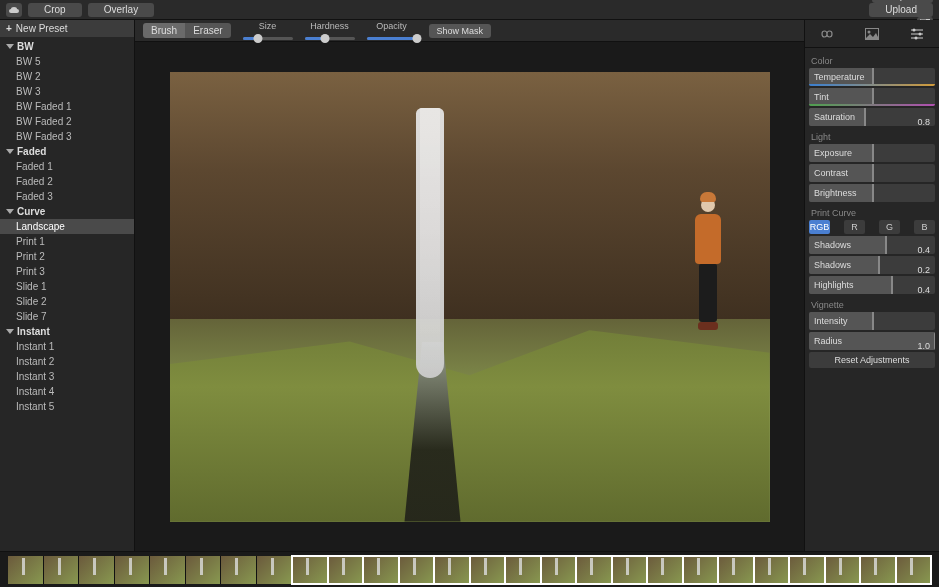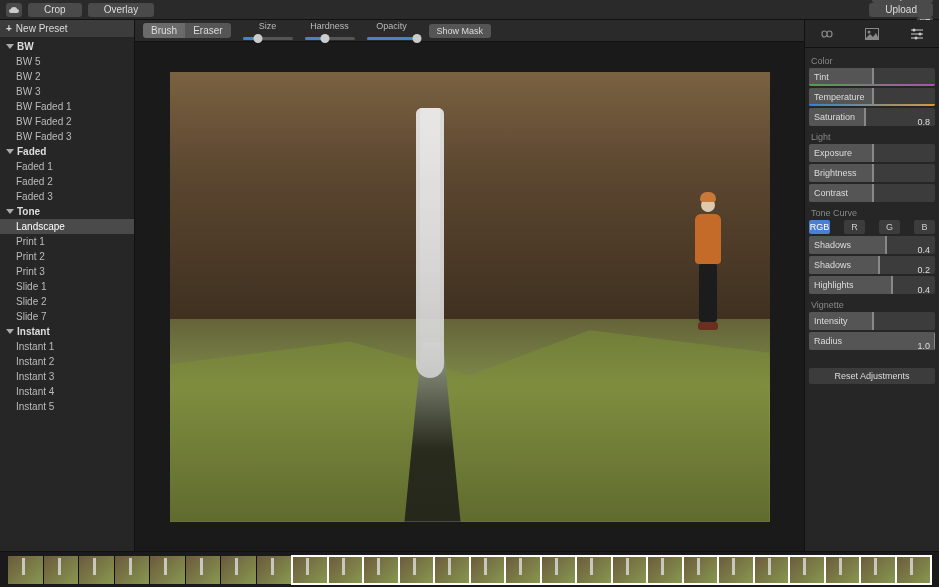--- a/index.html
+++ b/index.html
@@ -49,21 +49,21 @@
 .adj-row { height:18px; background:#3c3c3c; margin-bottom:2px; display:flex; align-items:center; position:relative; border-radius:2px; overflow:hidden;}
 .adj-label { font-size:9px; color:#ddd; padding-left:5px; position:relative; z-index:2;}
 .adj-val { font-size:9px; color:#ddd; margin-left:auto; padding-right:5px; position:relative; z-index:2;margin-top:10px;}
 .adj-fill { position:absolute; top:0; bottom:0; left:0; background:#555; }
 .adj-handle { position:absolute; top:0; bottom:0; width:2px; background:#888; }
 .temp-grad { position:absolute; bottom:0; left:0; right:0; height:2px; background:linear-gradient(90deg,#3a7fd1,#d19b3a); }
 .tint-grad { position:absolute; bottom:0; left:0; right:0; height:2px; background:linear-gradient(90deg,#4fa04f,#b04fb0); }
 .curve-tabs { display:flex; gap:14px; margin-bottom:2px; }
 .curve-tab { flex:1; background:#3c3c3c; text-align:center; font-size:9px; padding:2px 0; cursor:pointer; border-radius:2px;}
 .curve-tab.active { background:#4a7fd1; color:#fff; }
-.reset-btn { background:#3c3c3c; border:none; color:#ddd; font-size:9px; padding:3px; width:100%; margin-top:16px; border-radius:2px; cursor:pointer; }
+.reset-btn { background:#3c3c3c; border:none; color:#ddd; font-size:9px; padding:3px; width:100%; margin-top:0; border-radius:2px; cursor:pointer; }
 .filmstrip { height:36px; background:#1a1a1a; display:flex; align-items:center; padding:2px 8px; gap:0; border-top:1px solid #111; }
 .frame { flex:1; height:28px; background:linear-gradient(135deg,#6b5a3c 0%,#889850 100%); border-right:1px solid #111; position:relative; }
 .frame.highlighted { outline:2px solid #fff; outline-offset:-1px; z-index:1; }
 .frame-wf { position:absolute; left:42%; top:10%; width:3px; height:60%; background:#ddd; opacity:0.8; }
 .tri { display:inline-block; width:0; height:0; border-left:4px solid transparent; border-right:4px solid transparent; border-top:5px solid #aaa; }
 .plus { font-weight:bold; }
 svg { display:block; }
 </style>
 </head>
 <body>
@@ -110,21 +110,21 @@
         <div class="preset-item">BW Faded 3</div>
         <div class="preset-group">
           <span class="tri"></span>
           <span>Faded</span>
         </div>
         <div class="preset-item">Faded 1</div>
         <div class="preset-item">Faded 2</div>
         <div class="preset-item">Faded 3</div>
         <div class="preset-group">
           <span class="tri"></span>
-          <span>Tone</span>
+          <span>Curve</span>
         </div>
         <div class="preset-item selected">Landscape</div>
         <div class="preset-item">Print 1</div>
         <div class="preset-item">Print 2</div>
         <div class="preset-item">Print 3</div>
         <div class="preset-item">Slide 1</div>
         <div class="preset-item">Slide 2</div>
         <div class="preset-item">Slide 7</div>
         <div class="preset-group">
           <span class="tri"></span>
@@ -208,54 +208,54 @@
             <line x1="1" y1="10" x2="13" y2="10" stroke="#ccc"></line>
             <circle cx="6" cy="10" r="1.5" fill="#ccc"></circle>
           </svg>
         </div>
     </div>
     <div class="adjustments">
       <div class="section-label">Color</div>
       <div class="adj-row">
         <div class="adj-fill" style="width:50%"></div>
           <div class="adj-handle" style="left:50%"></div>
+        <span class="adj-label">Temperature</span>
+        <div class="temp-grad"></div>
+      </div>
+      <div class="adj-row">
+        <div class="adj-fill" style="width:50%"></div>
+          <div class="adj-handle" style="left:50%"></div>
         <span class="adj-label">Tint</span>
         <div class="tint-grad"></div>
-      </div>
-      <div class="adj-row">
-        <div class="adj-fill" style="width:50%"></div>
-          <div class="adj-handle" style="left:50%"></div>
-        <span class="adj-label">Temperature</span>
-        <div class="temp-grad"></div>
       </div>
       <div class="adj-row">
         <div class="adj-fill" style="width:44%"></div>
           <div class="adj-handle" style="left:44%"></div>
         <span class="adj-label">Saturation</span>
         <span class="adj-val">0.8</span>
       </div>
 
       <div class="section-label">Light</div>
       <div class="adj-row">
         <div class="adj-fill" style="width:50%"></div>
           <div class="adj-handle" style="left:50%"></div>
         <span class="adj-label">Exposure</span>
       </div>
       <div class="adj-row">
         <div class="adj-fill" style="width:50%"></div>
           <div class="adj-handle" style="left:50%"></div>
+        <span class="adj-label">Contrast</span>
+      </div>
+      <div class="adj-row">
+        <div class="adj-fill" style="width:50%"></div>
+          <div class="adj-handle" style="left:50%"></div>
         <span class="adj-label">Brightness</span>
       </div>
-      <div class="adj-row">
-        <div class="adj-fill" style="width:50%"></div>
-          <div class="adj-handle" style="left:50%"></div>
-        <span class="adj-label">Contrast</span>
-      </div>
-
-      <div class="section-label">Tone Curve</div>
+
+      <div class="section-label">Print Curve</div>
       <div class="curve-tabs">
         <div class="curve-tab active">RGB</div>
         <div class="curve-tab">R</div>
         <div class="curve-tab">G</div>
         <div class="curve-tab">B</div>
       </div>
       <div class="adj-row">
         <div class="adj-fill" style="width:60%"></div>
           <div class="adj-handle" style="left:60%"></div>
         <span class="adj-label">Shadows</span>

